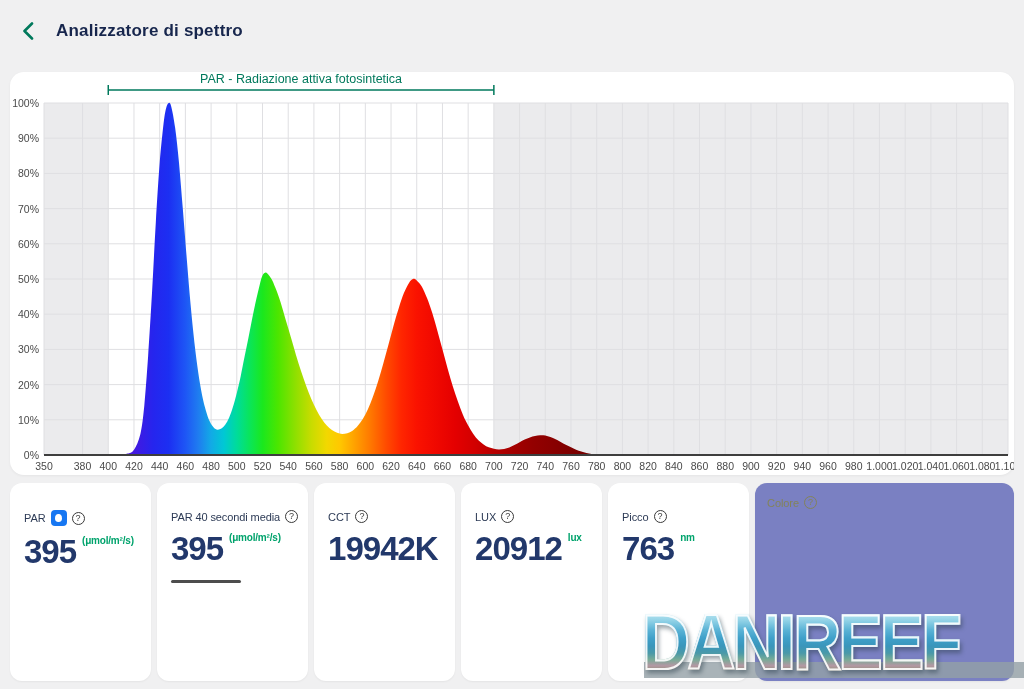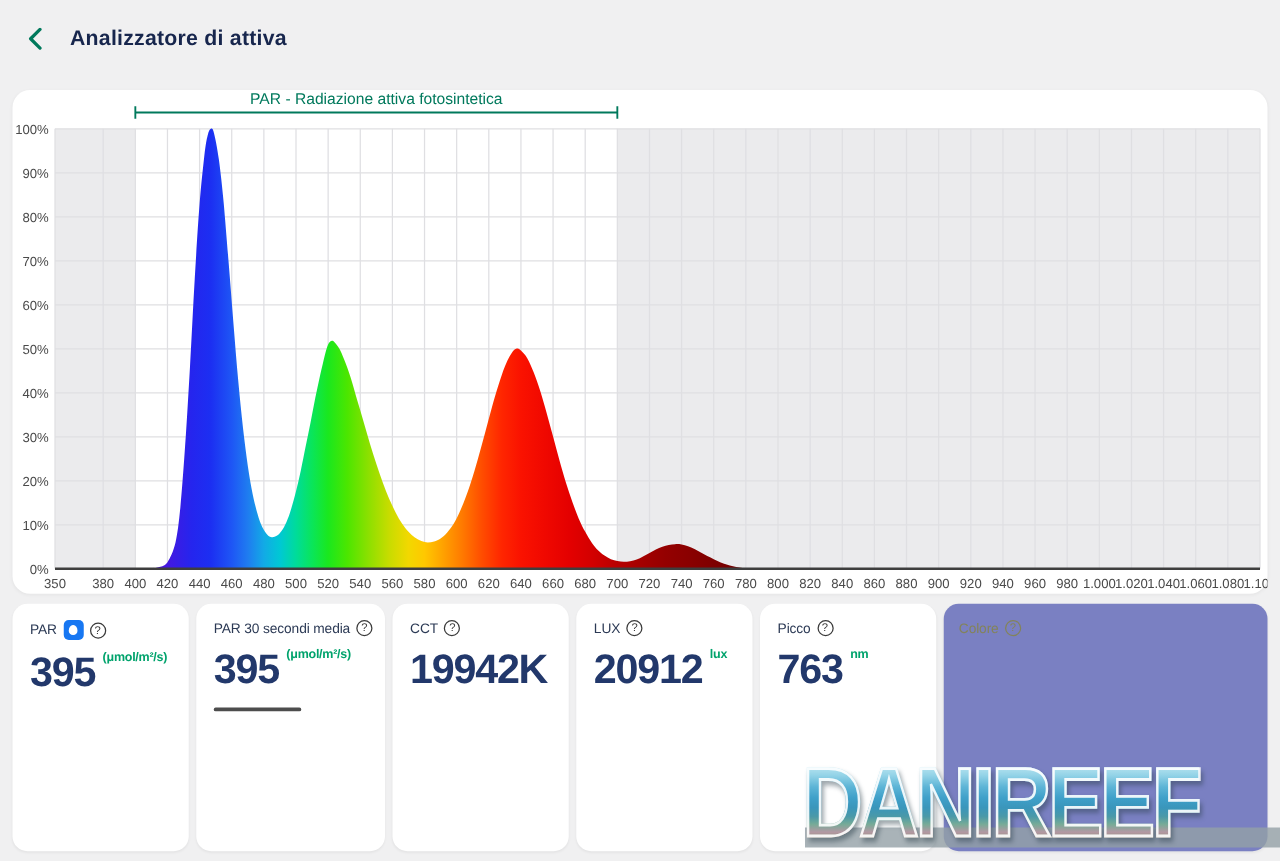--- a/index.html
+++ b/index.html
@@ -29,21 +29,21 @@
     box-shadow:0 1px 3px rgba(0,0,0,0.05);
   }
   .chart-panel svg { display:block; font-family:"Liberation Sans", sans-serif; }
 
   
   .cards-row {
     position:absolute; left:10px; top:483px; width:1004px; height:198px;
     display:flex; gap:6px;
   }
   .card {
-    background:#ffffff; border-radius:12px; padding:13px 10px 13px 14px;
+    background:#ffffff; border-radius:12px; padding:27px 10px 13px 14px;
     flex:0 0 141px; box-shadow:0 1px 2px rgba(0,0,0,0.05);
   }
   .card.wide { flex:1 1 auto; }
   .card-label-row { display:flex; align-items:center; gap:5px; white-space:nowrap; }
   .card-label { font-size:11px; color:#2c3a55; letter-spacing:-0.1px; }
   .help-icon {
     width:13px; height:13px; border:1px solid #3a3a3a; border-radius:50%;
     font-size:9px; line-height:11px; text-align:center; color:#3a3a3a;
     display:inline-block; flex:0 0 13px; cursor:pointer;
   }
@@ -89,21 +89,21 @@
 </style>
 </head>
 <body>
 
 <div class="header">
   <button class="back-btn">
     <svg width="12" height="18" viewBox="0 0 12 18">
       <polyline points="10,1.5 2.5,9 10,16.5" fill="none" stroke="#00795c" stroke-width="2.6" stroke-linecap="round" stroke-linejoin="round"></polyline>
     </svg>
   </button>
-  <div class="page-title">Analizzatore di attiva</div>
+  <div class="page-title">Analizzatore di spettro</div>
 </div>
 
 <div class="chart-panel">
   <svg id="spectrum-svg" width="1004" height="403" viewBox="0 0 1004 403">
       <defs>
         <linearGradient id="spec-grad" gradientUnits="userSpaceOnUse" x1="98.26666666666667" y1="0" x2="586.6933333333334" y2="0">
           <stop offset="0.0000" stop-color="#5000c8"></stop>
           <stop offset="0.0526" stop-color="#4418e0"></stop>
           <stop offset="0.0921" stop-color="#2525ee"></stop>
           <stop offset="0.1237" stop-color="#1c2ff2"></stop>
@@ -255,21 +255,21 @@
       <span class="help-icon">?</span>
     </div>
     <div class="value-row">
       <span class="card-value">395</span>
       <span class="card-unit">(μmol/m²/s)</span>
     </div>
   </div>
 
   <div class="card">
     <div class="card-label-row">
-      <span class="card-label">PAR 30 secondi media</span>
+      <span class="card-label">PAR 40 secondi media</span>
       <span class="help-icon">?</span>
     </div>
     <div class="value-row">
       <span class="card-value">395</span>
       <span class="card-unit">(μmol/m²/s)</span>
     </div>
     <div class="avg-underline"></div>
   </div>
 
   <div class="card">

